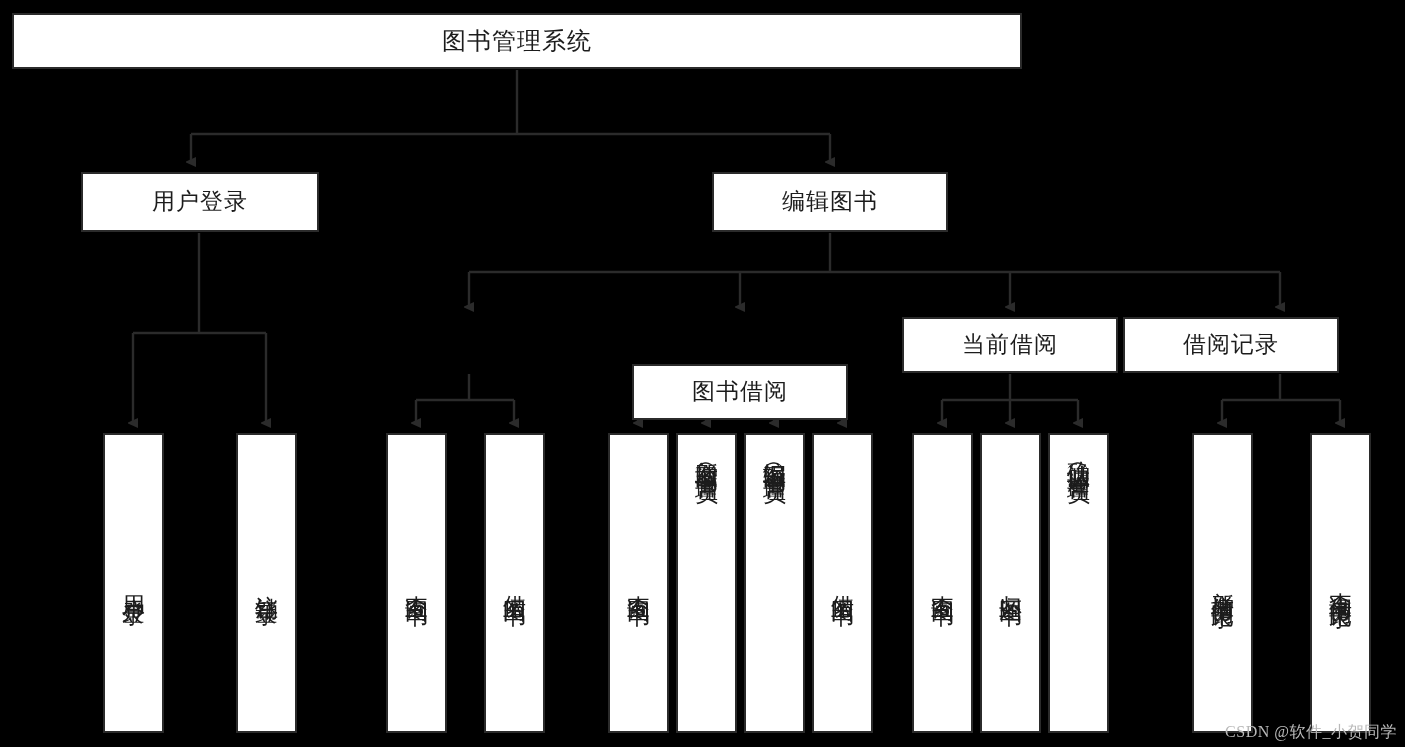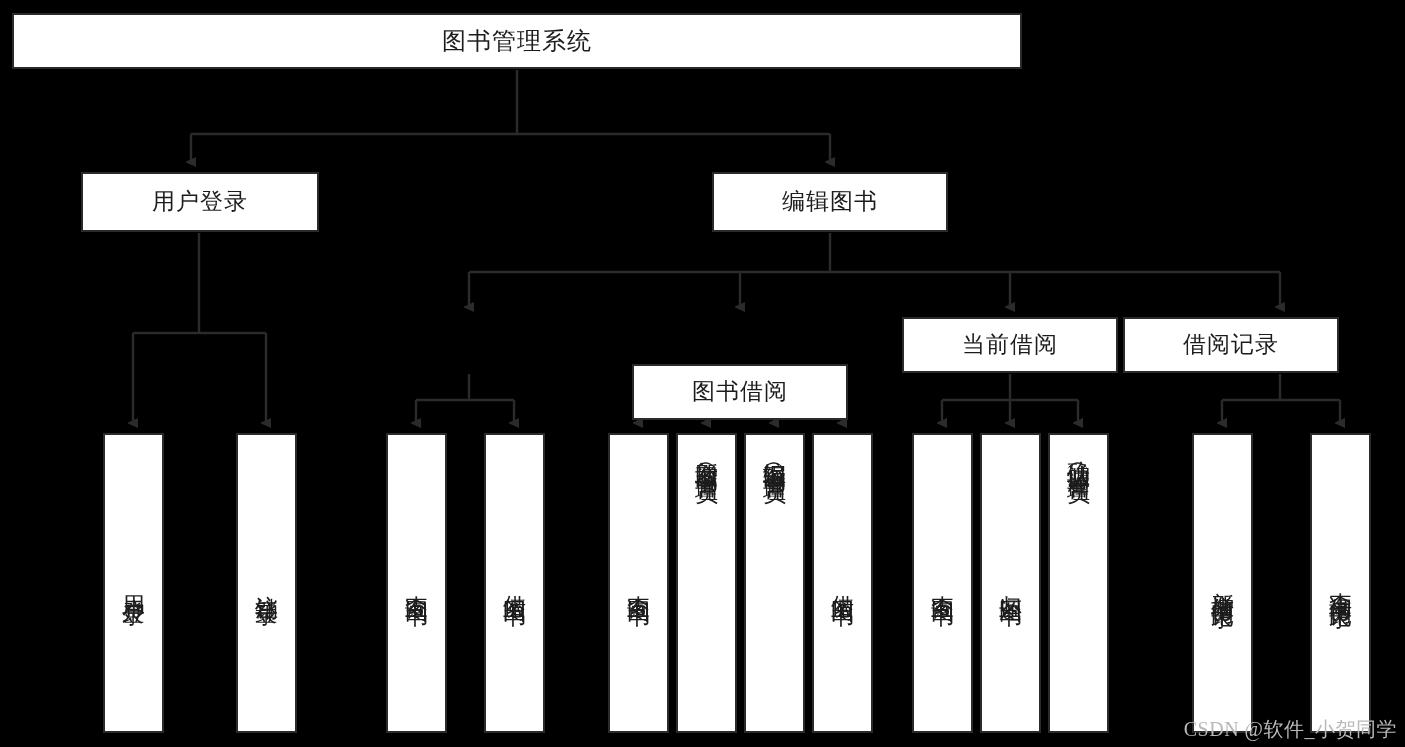--- a/index.html
+++ b/index.html
@@ -55,21 +55,21 @@
     letter-spacing: 3px;
     line-height: 1;
   }
   .vtext.center {
     align-self: center;
   }
   .watermark {
     position: absolute;
     right: 8px;
     bottom: 4px;
-    font-size: 20px;
+    font-size: 16px;
     color: #b9b9b9;
     letter-spacing: 0.5px;
     white-space: nowrap;
   }
 </style>
 </head>
 <body>
 
 <div id="canvas">
 

